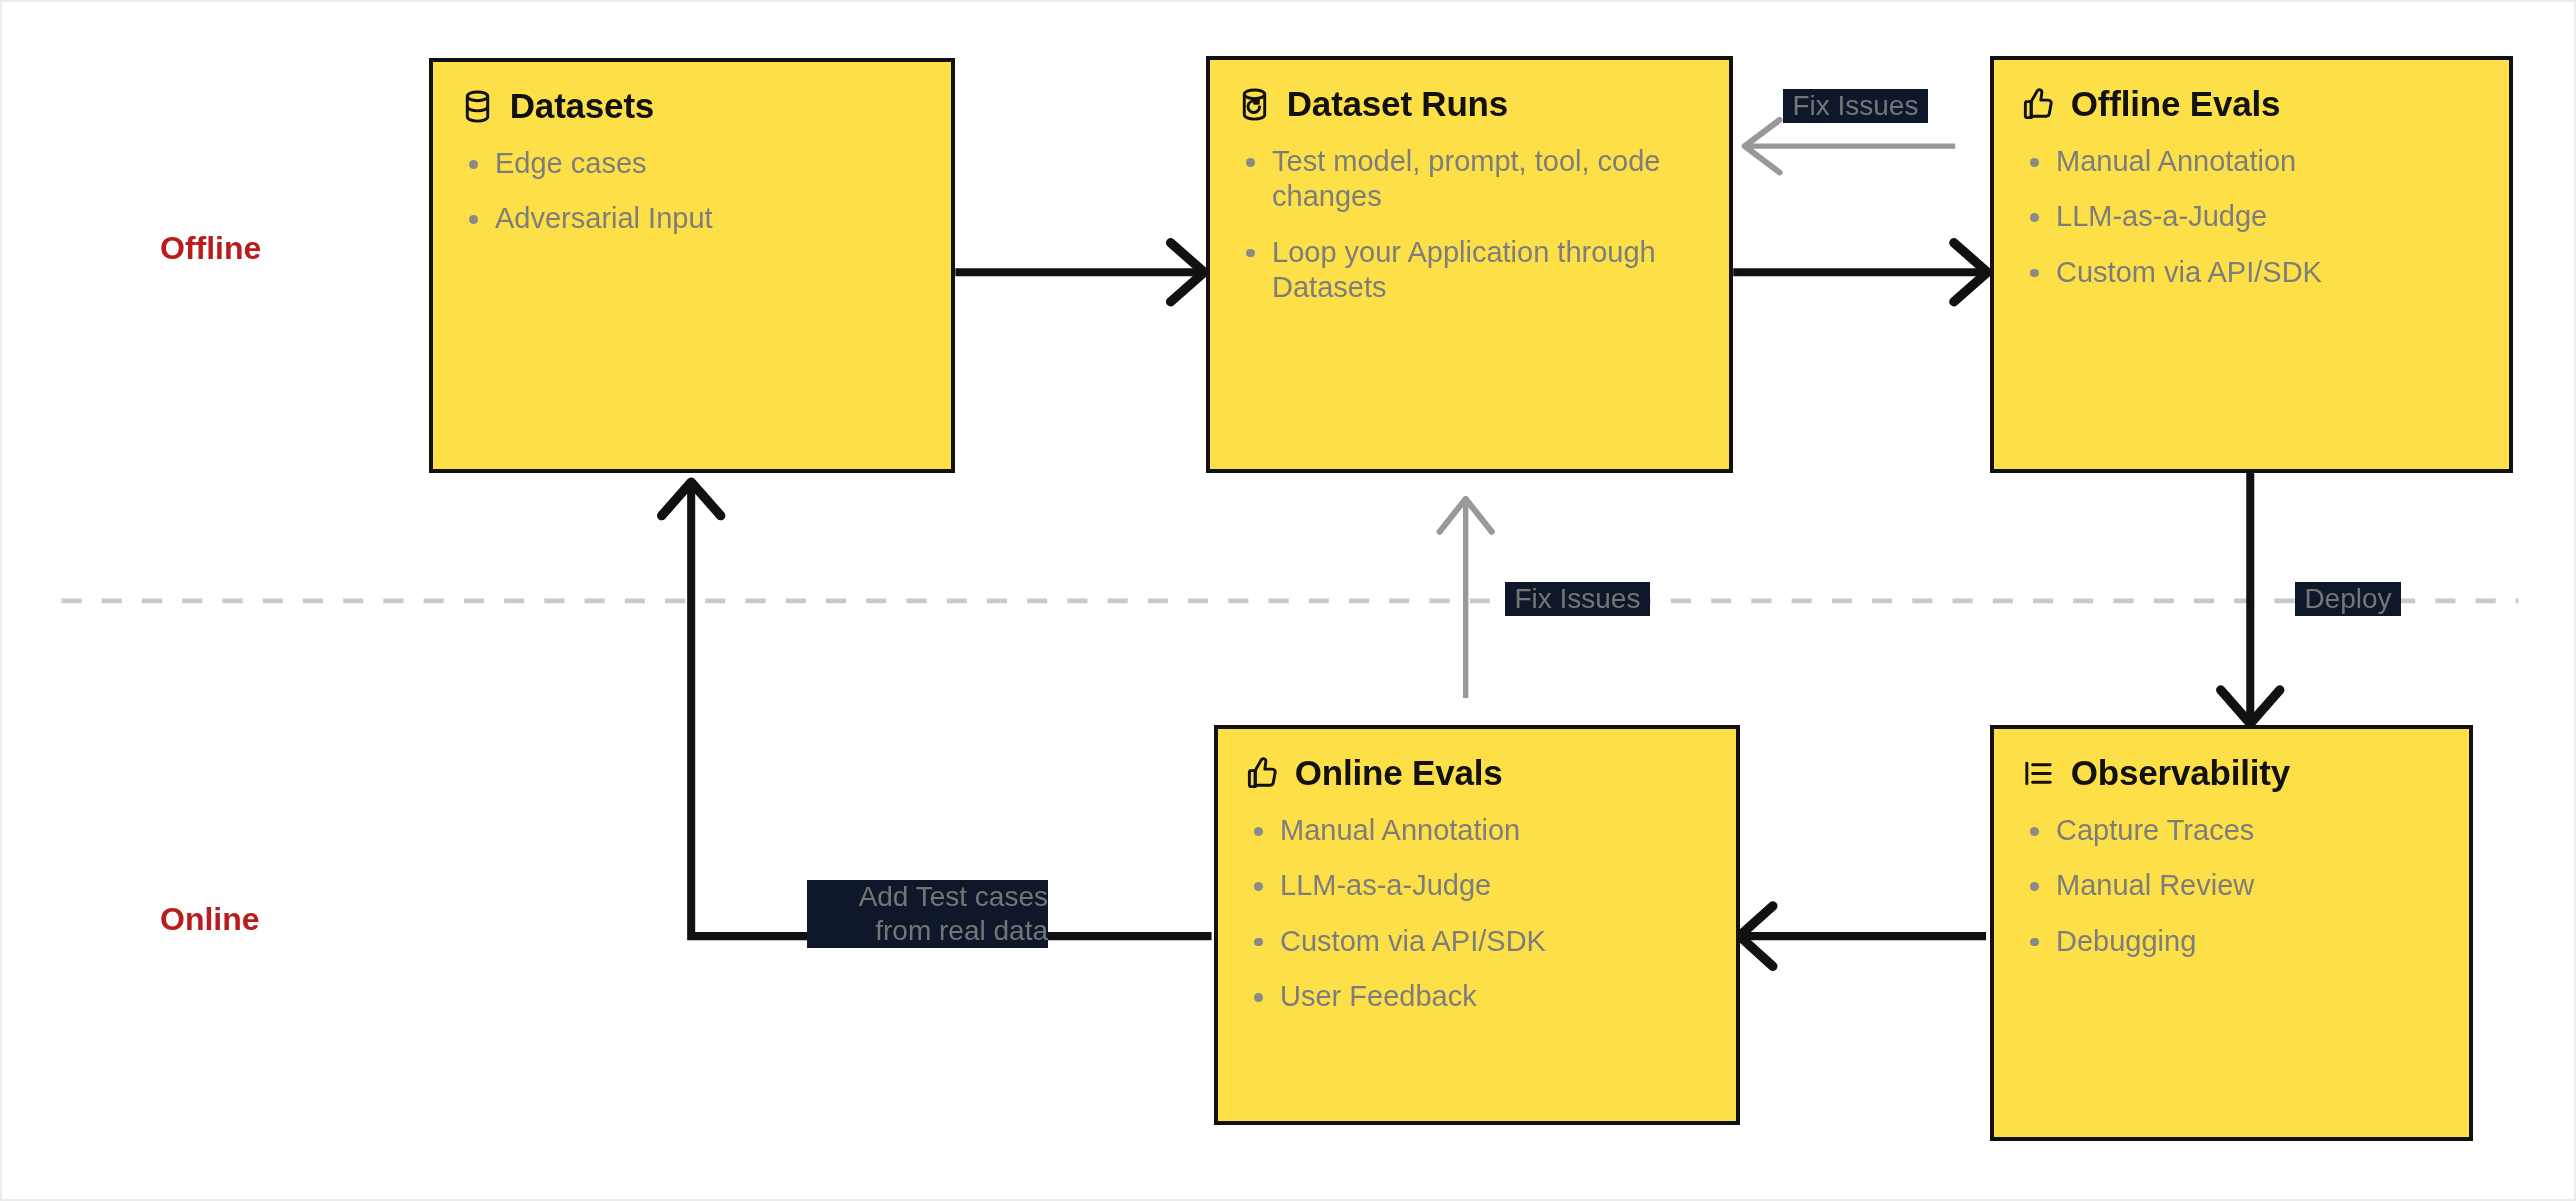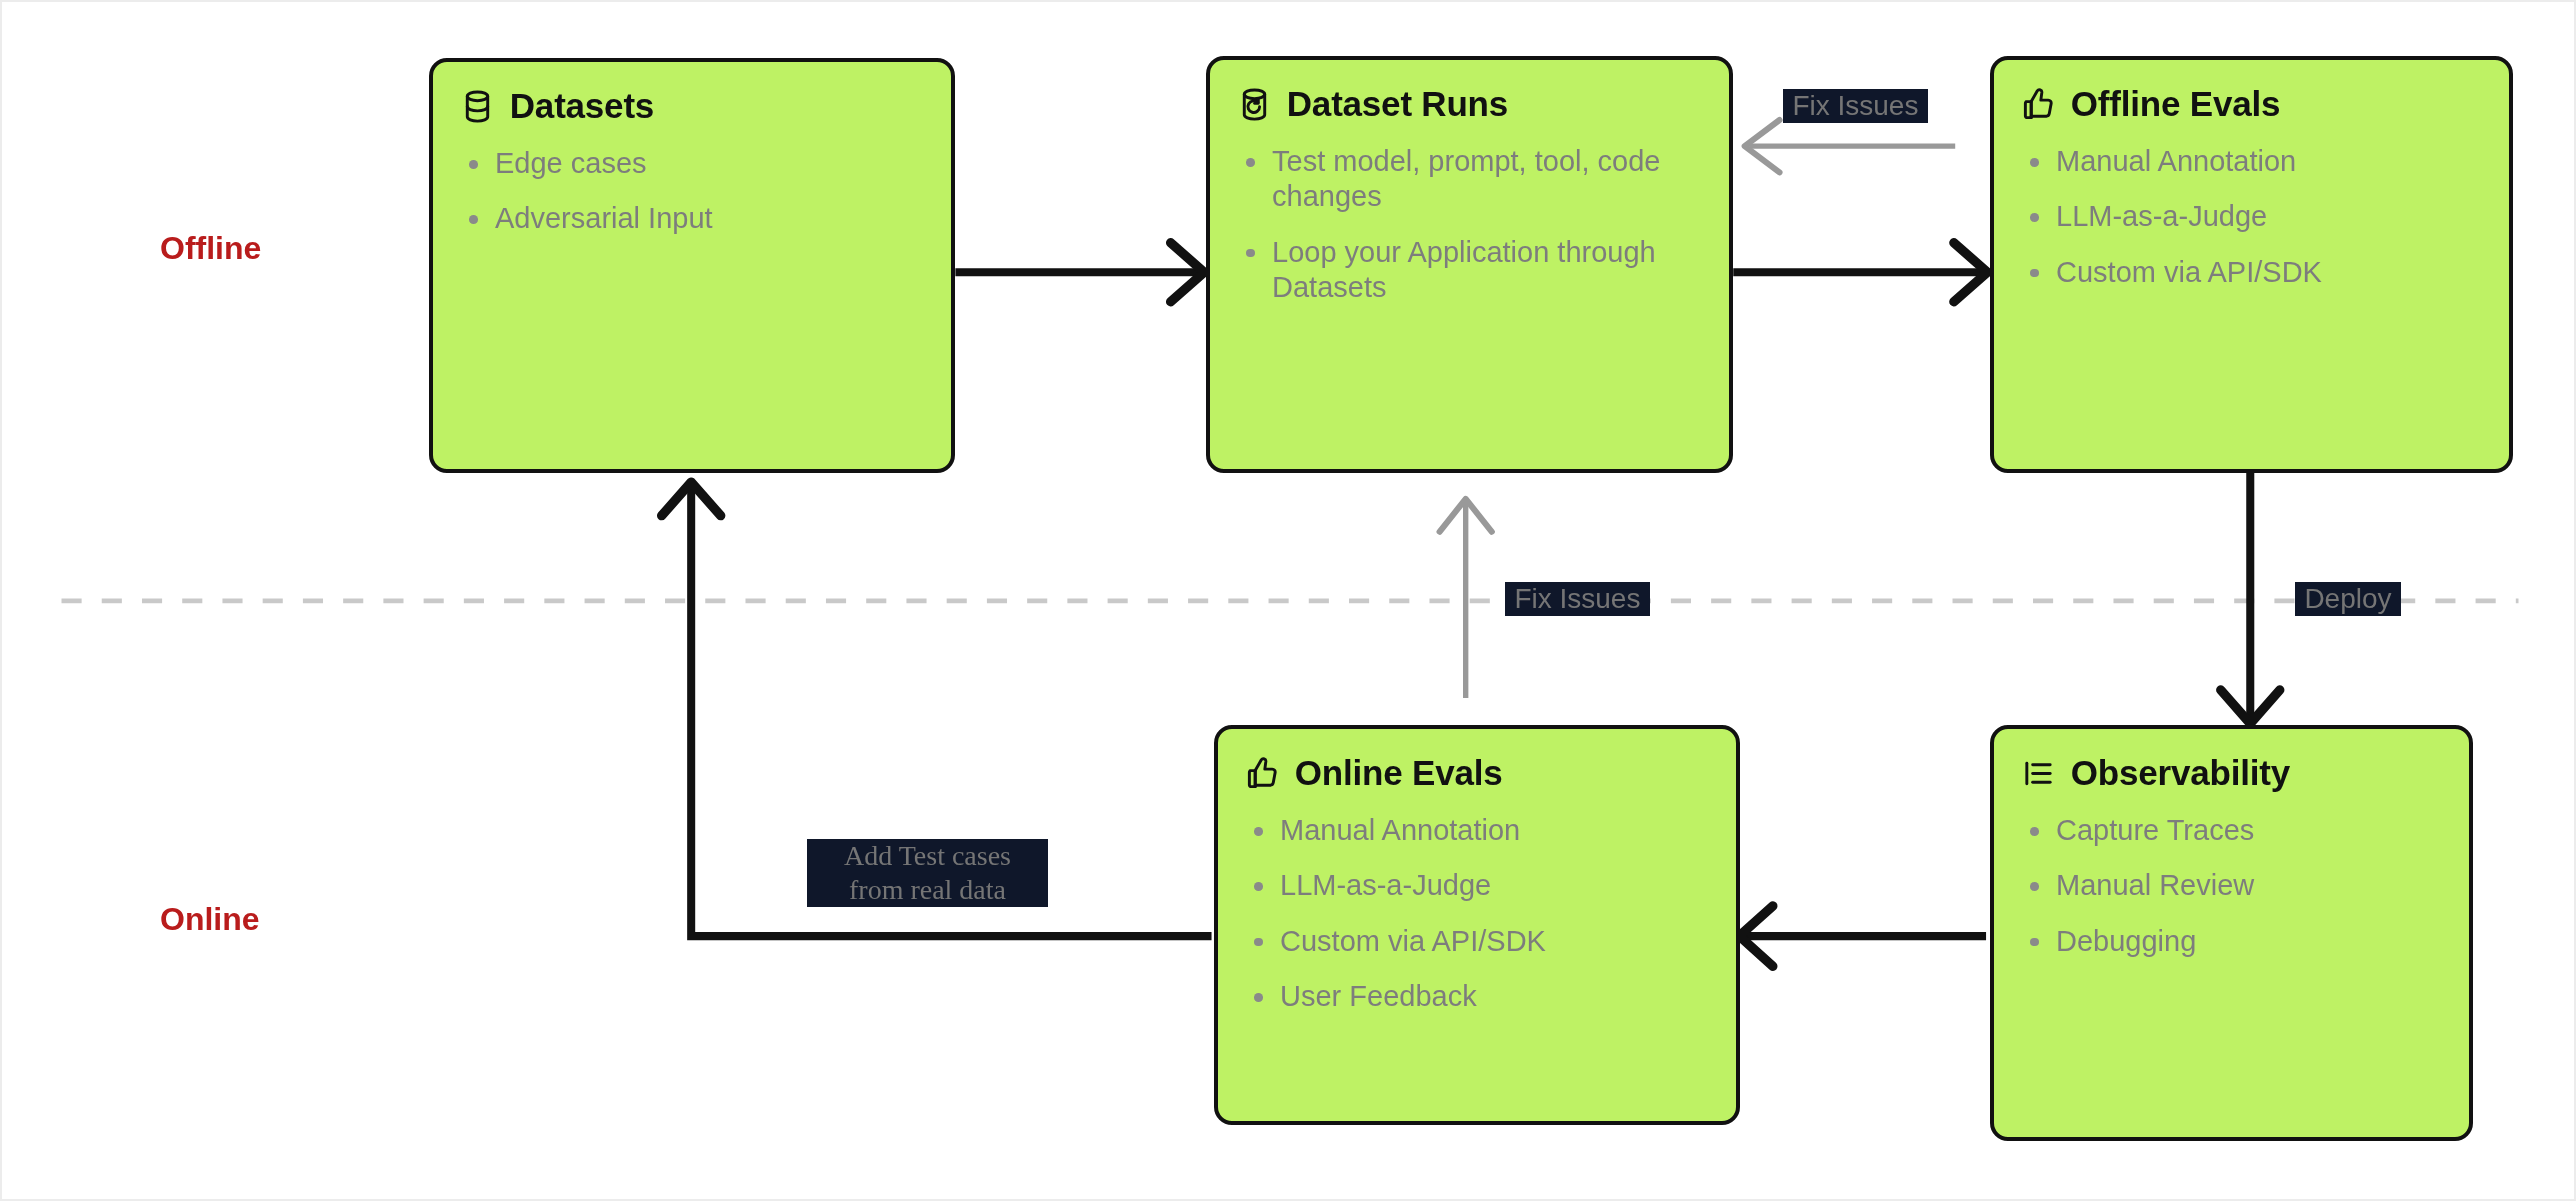--- a/index.html
+++ b/index.html
@@ -17,23 +17,23 @@
     border: 2px solid #ececec;
   }
   #edges {
     position: absolute; left: 0; top: 0;
     width: 2576px; height: 1201px;
     pointer-events: none;
   }
   
   .node {
     position: absolute;
-    background: #bef264;
+    background: #fde047;
     border: 4.7px solid #111111;
-    border-radius: 18px;
+    border-radius: 0;
     padding: 24px 27px 20px 27px;
     z-index: 4;
   }
   .node-header {
     display: flex;
     align-items: center;
     gap: 14.8px;
     margin-bottom: 20px;
   }
   .node-icon {
@@ -94,24 +94,23 @@
     background: #0f172a;
     z-index: 6;
     white-space: nowrap;
     line-height: 1.22;
     padding: 0 9.4px;
   }
   #label-fix-issues-top  { left: 1781px; top: 87px; }
   #label-fix-issues-mid  { left: 1503px; top: 580px; }
   #label-deploy          { left: 2293px; top: 580px; }
   #label-add-test-cases  {
-    left: 805px; top: 837px;
-    text-align: center; width: 241px;
+    left: 805px; top: 878px;
+    text-align: right; width: 241px;
     padding: 0;
-    font-family: Liberation Serif, serif;
   }
 </style>
 </head>
 <body>
 
 <div id="canvas">
 
   <svg id="edges" viewBox="0 0 3840 1791" xmlns="http://www.w3.org/2000/svg">
 
     <line x1="88" y1="893" x2="3752" y2="893" stroke="#c9c9c9" stroke-width="7" stroke-dasharray="30 30" stroke-linecap="butt"></line>

